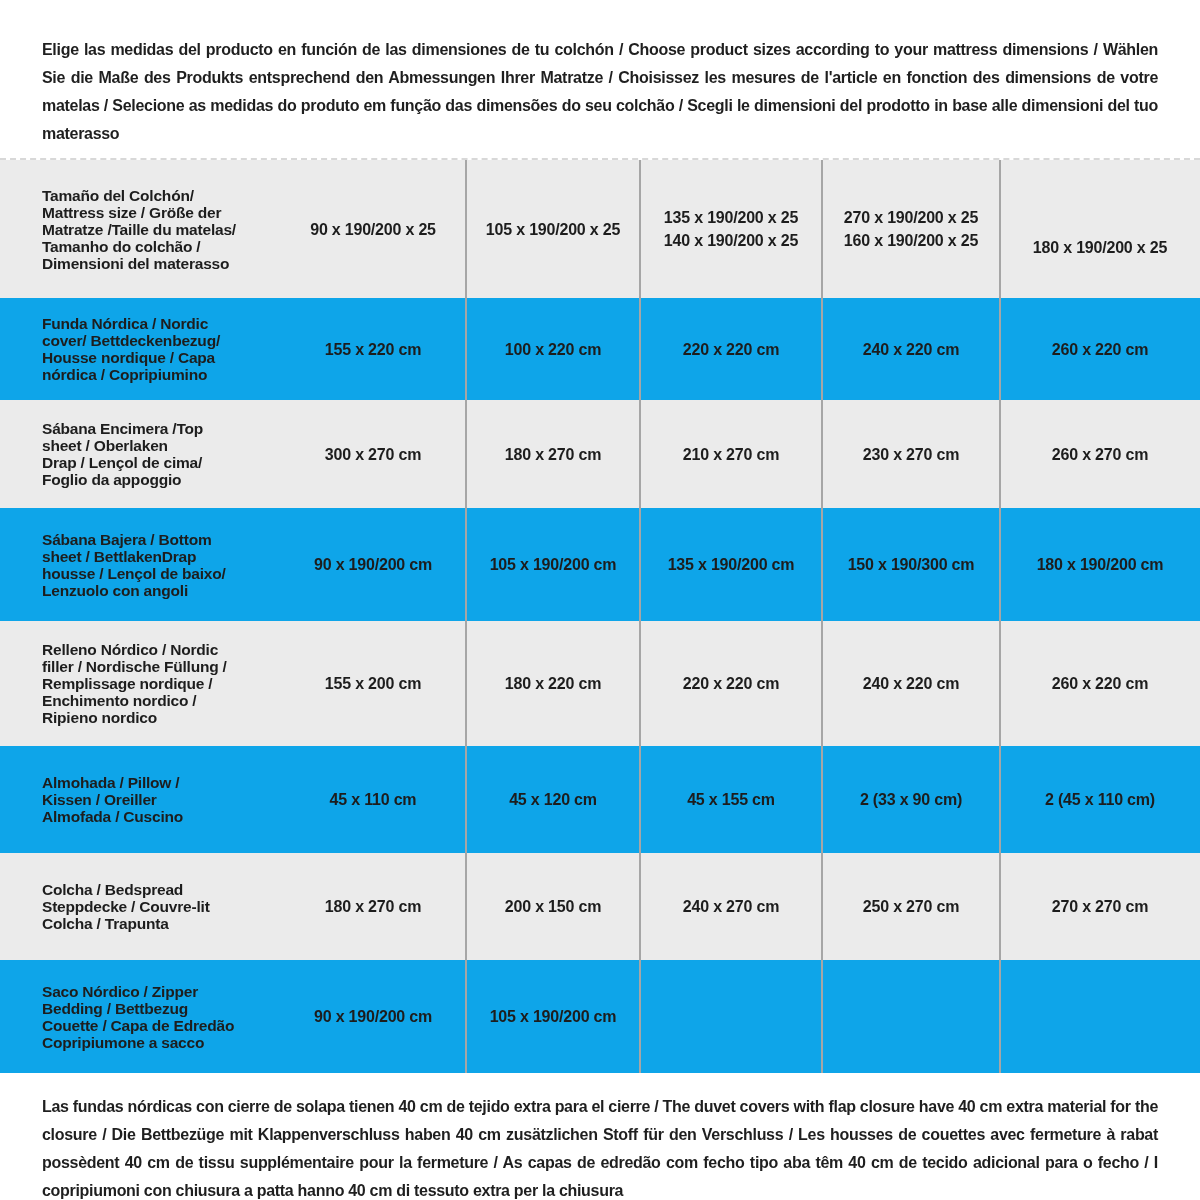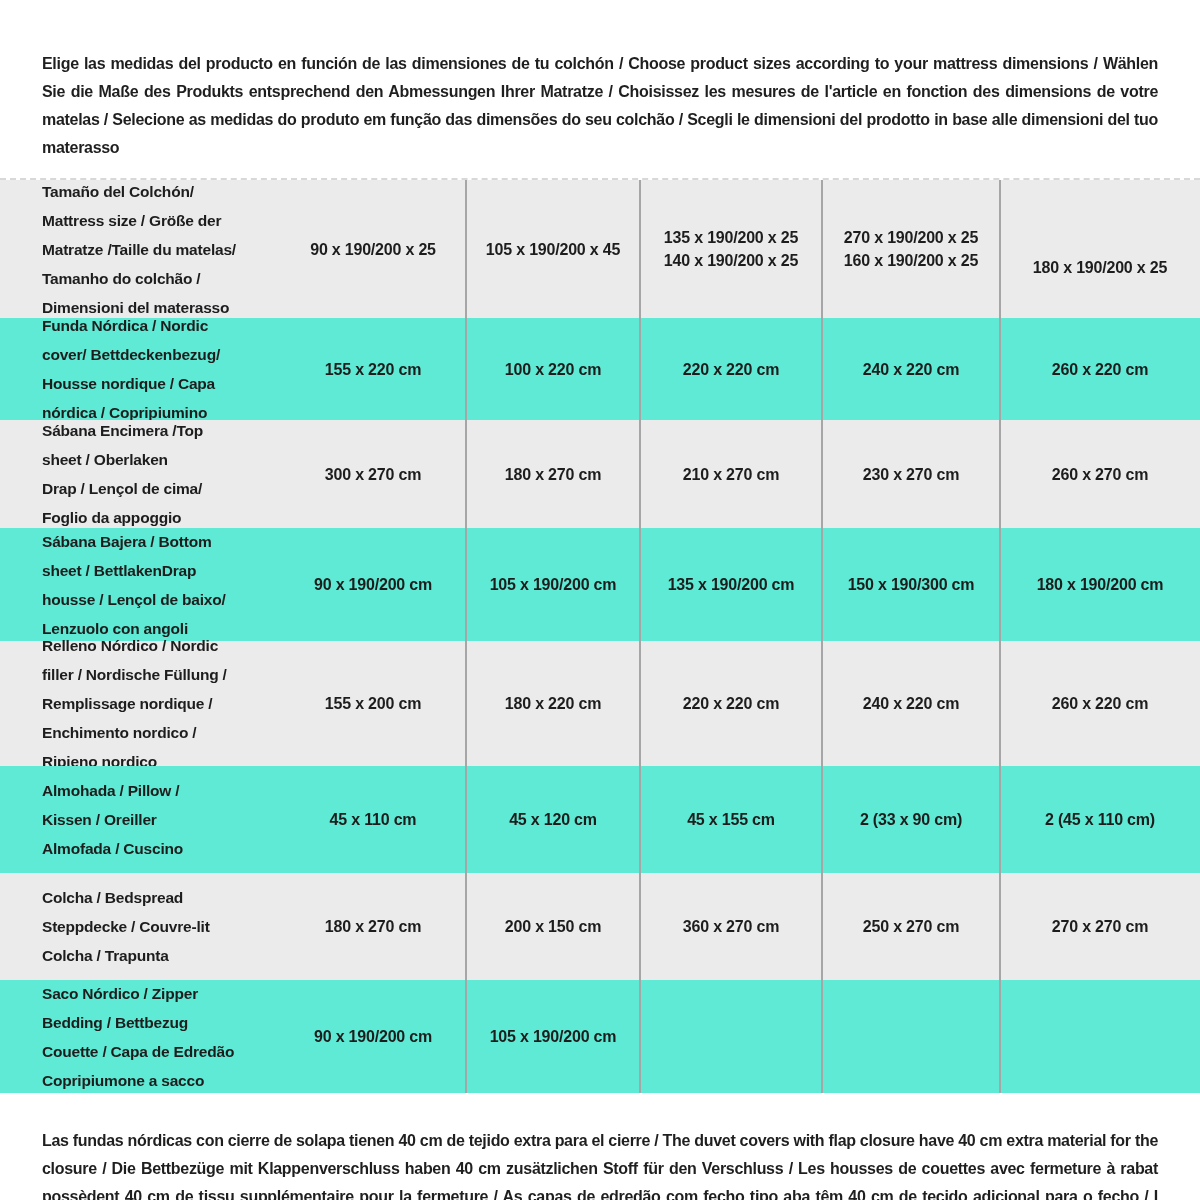--- a/index.html
+++ b/index.html
@@ -6,21 +6,21 @@
   body {
     width: 1200px;
     height: 1200px;
     background: #ffffff;
     color: #1d1d1d;
     font-family: "Liberation Sans", sans-serif;
     font-weight: bold;
     overflow: hidden;
   }
   .para {
-    margin: 16px 42px;
+    margin: 2px 42px;
     font-size: 16px;
     letter-spacing: -0.3px;
     line-height: 28px;
     text-align: justify;
     text-align-last: left;
     color: #1f1f1f;
   }
   .intro { padding-top: 34px; }
   .table-wrap {
     position: relative;
@@ -35,30 +35,30 @@
   .trow { display: contents; }
   .cell {
     display: flex;
     align-items: center;
     justify-content: center;
     text-align: center;
     white-space: pre-line;
     font-size: 16px;
     letter-spacing: -0.2px;
     line-height: 23px;
-    background: #5eead4;
+    background: #0ea5e9;
   }
   .trow.gray .cell { background: #ebebeb; }
   .cell.label {
     justify-content: flex-start;
     text-align: left;
     padding-left: 42px;
     padding-right: 6px;
     font-size: 15.5px;
-    line-height: 29px;
+    line-height: 17px;
   }
   .cell .shift-down { position: relative; top: 18px; }
   .divider {
     position: absolute;
     top: 0;
     bottom: 0;
     width: 2px;
     background: #a6a6a6;
   }
   .d1 { left: 465px; }
@@ -75,21 +75,21 @@
 <div class="table-wrap">
   <div class="grid">
 
     <div class="trow gray">
       <div class="cell label">Tamaño del Colchón/
 Mattress size / Größe der
 Matratze /Taille du matelas/
 Tamanho do colchão /
 Dimensioni del materasso</div>
       <div class="cell">90 x 190/200 x 25</div>
-      <div class="cell">105 x 190/200 x 45</div>
+      <div class="cell">105 x 190/200 x 25</div>
       <div class="cell">135 x 190/200 x 25
 140 x 190/200 x 25</div>
       <div class="cell">270 x 190/200 x 25
 160 x 190/200 x 25</div>
       <div class="cell"><span class="shift-down">180 x 190/200 x 25</span></div>
     </div>
 
     <div class="trow">
       <div class="cell label">Funda Nórdica /  Nordic
 cover/ Bettdeckenbezug/
@@ -149,21 +149,21 @@
       <div class="cell">2 (33 x 90 cm)</div>
       <div class="cell">2 (45 x 110 cm)</div>
     </div>
 
     <div class="trow gray">
       <div class="cell label">Colcha / Bedspread
 Steppdecke / Couvre-lit
 Colcha / Trapunta</div>
       <div class="cell">180 x 270 cm</div>
       <div class="cell">200 x 150 cm</div>
-      <div class="cell">360 x 270 cm</div>
+      <div class="cell">240 x 270 cm</div>
       <div class="cell">250 x 270 cm</div>
       <div class="cell">270 x 270 cm</div>
     </div>
 
     <div class="trow">
       <div class="cell label">Saco Nórdico / Zipper
 Bedding / Bettbezug
 Couette  / Capa de Edredão
 Copripiumone a sacco</div>
       <div class="cell">90 x 190/200 cm</div>

